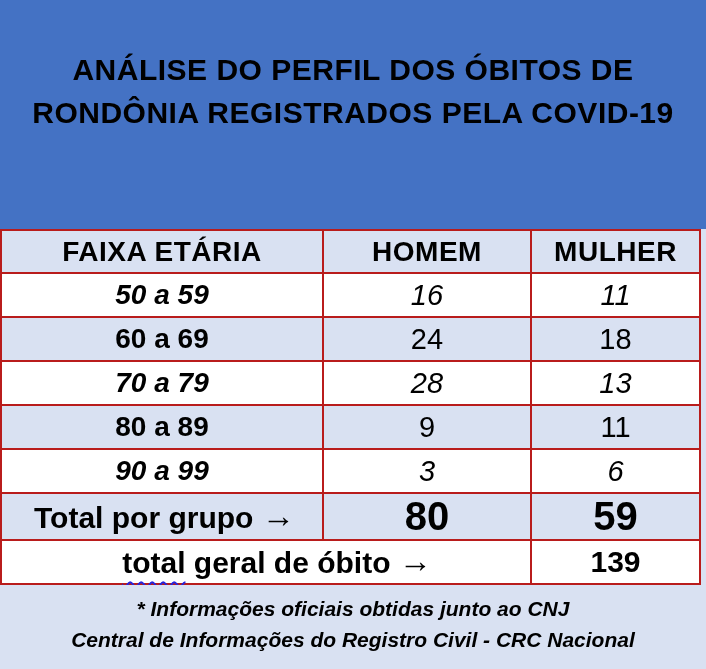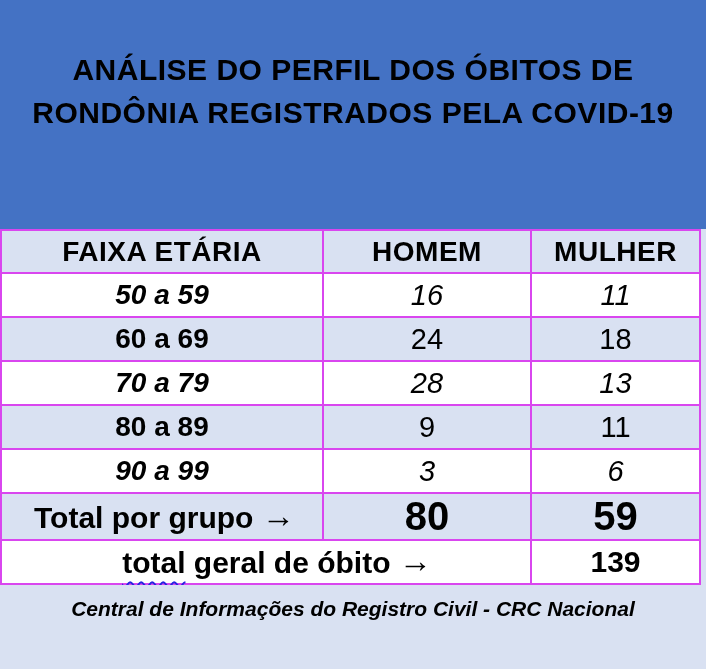--- a/index.html
+++ b/index.html
@@ -34,21 +34,21 @@
   table.data-table {
     width: 699px;
     border-collapse: collapse;
     table-layout: fixed;
     background: #FFFFFF;
   }
   col.c1 { width: 322px; }
   col.c2 { width: 208px; }
   col.c3 { width: 169px; }
   .data-table th, .data-table td {
-    border: 2px solid #d946ef;
+    border: 2px solid #b91c1c;
     text-align: center;
     vertical-align: middle;
     padding: 0;
   }
   .data-table thead th {
     background: #D9E1F2;
     font-size: 28px;
     font-weight: bold;
     height: 43px;
     letter-spacing: 0.5px;
@@ -162,16 +162,17 @@
         </tr>
         <tr>
           <td class="grand-label" colspan="2"><span class="squiggle">total</span> <span>geral de óbito</span> <span class="arrow">→</span></td>
           <td class="grand-num">139</td>
         </tr>
       </tbody>
     </table>
   </div>
 
   <footer class="footnote">
+    <div>* Informações oficiais obtidas junto ao CNJ</div>
     <div>Central de Informações do Registro Civil - CRC Nacional</div>
   </footer>
 
 </div>
 
 </body></html>

